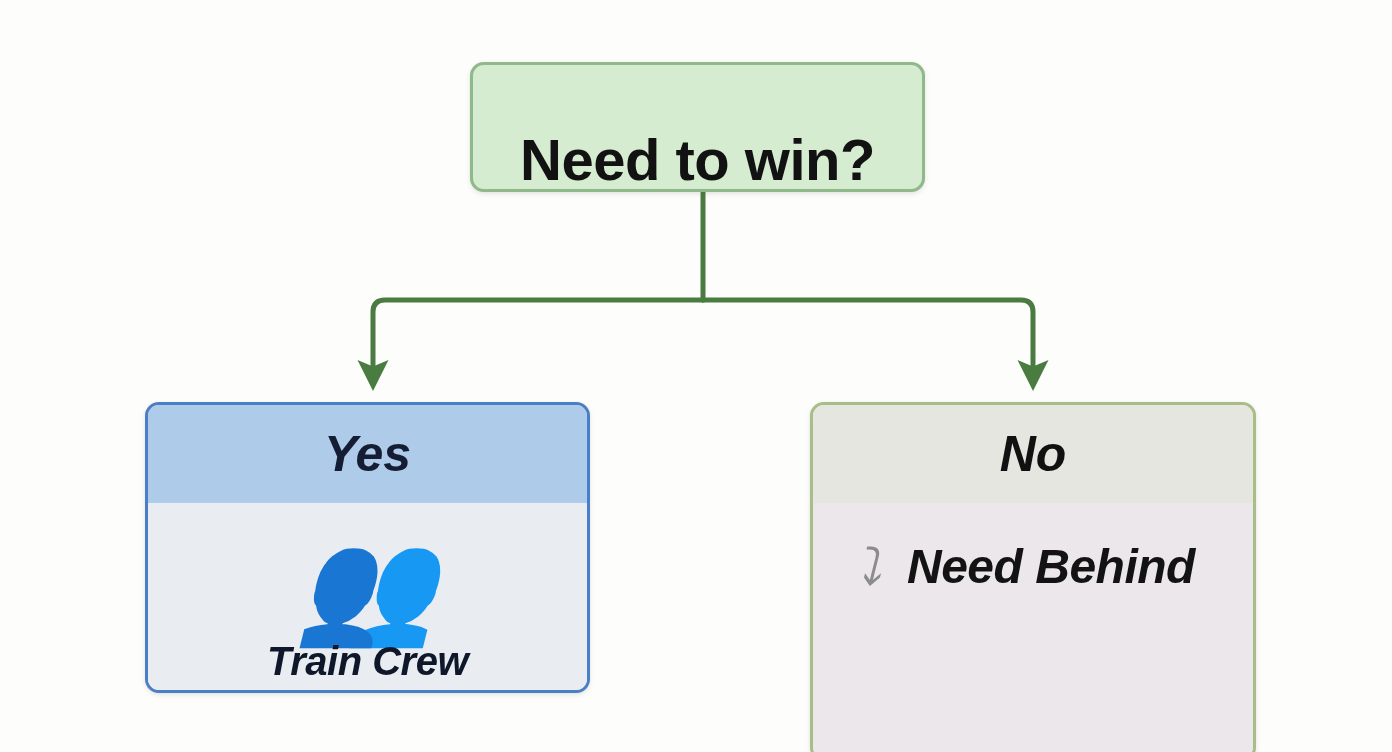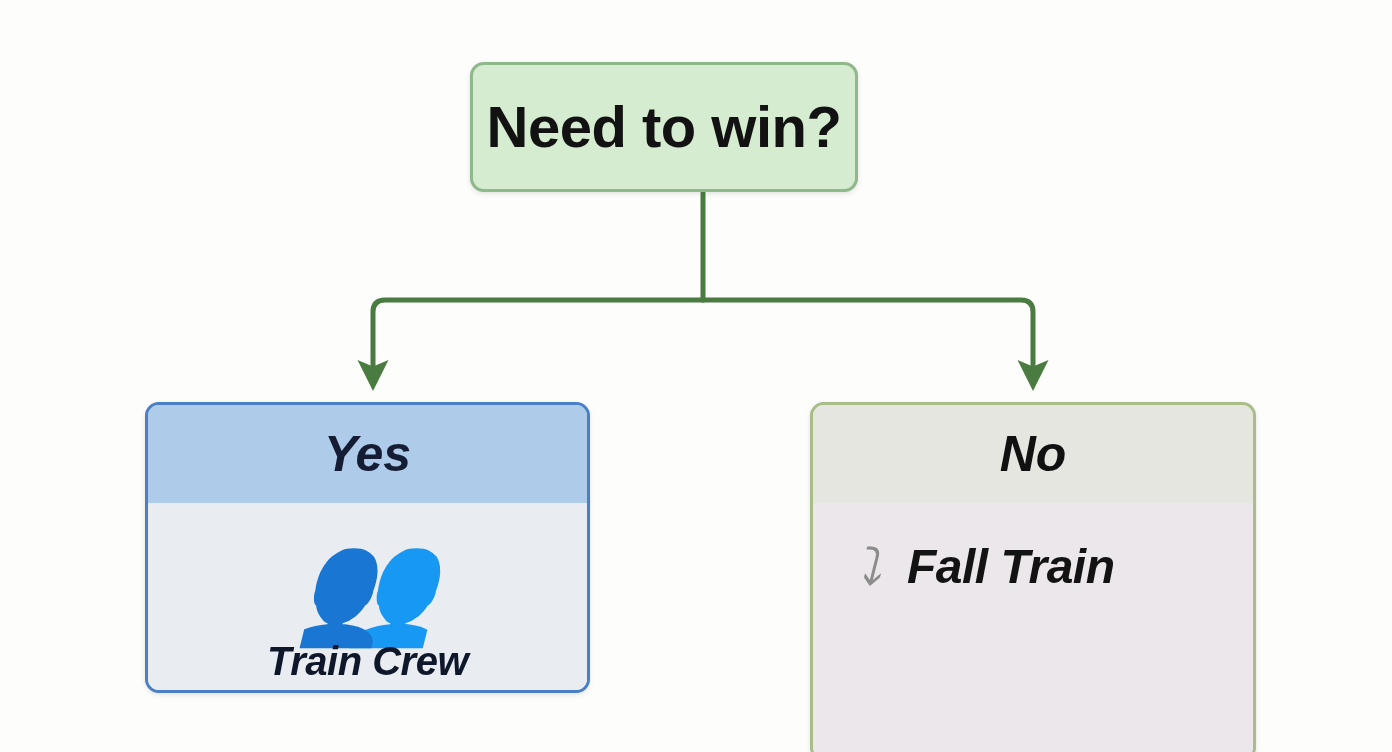--- a/index.html
+++ b/index.html
@@ -38,26 +38,26 @@
     box-sizing: border-box;
     border-radius: 14px;
     overflow: hidden;
     box-shadow: 0 2px 5px rgba(60,60,60,0.13), 0 0 1px rgba(0,0,0,0.10);
   }
 
   
   #node-root {
     left: 470px;
     top: 62px;
-    width: 388px;
+    width: 455px;
     height: 130px;
     background: #d6ecd0;
     border: 3px solid #8fb98a;
     display: flex;
-    align-items: center;
+    align-items: flex-end;
     justify-content: center;
   }
   #node-root .root-title {
     font-size: 58px;
     font-weight: bold;
     color: #121212;
     letter-spacing: -0.5px;
     line-height: 1;
     text-align: center;
     white-space: nowrap;
@@ -216,18 +216,18 @@
     </div>
   </div>
 
   <div class="node card" id="node-no">
     <div class="card-header">
       <span class="card-header-title">No</span>
     </div>
     <div class="card-body">
       <div class="no-row">
         <span class="down-arrow-icon">⤵</span>
-        <span class="fall-behind-label">Fall Train</span>
+        <span class="fall-behind-label">Need Behind</span>
       </div>
     </div>
   </div>
 
 </div>
 
 </body></html>

